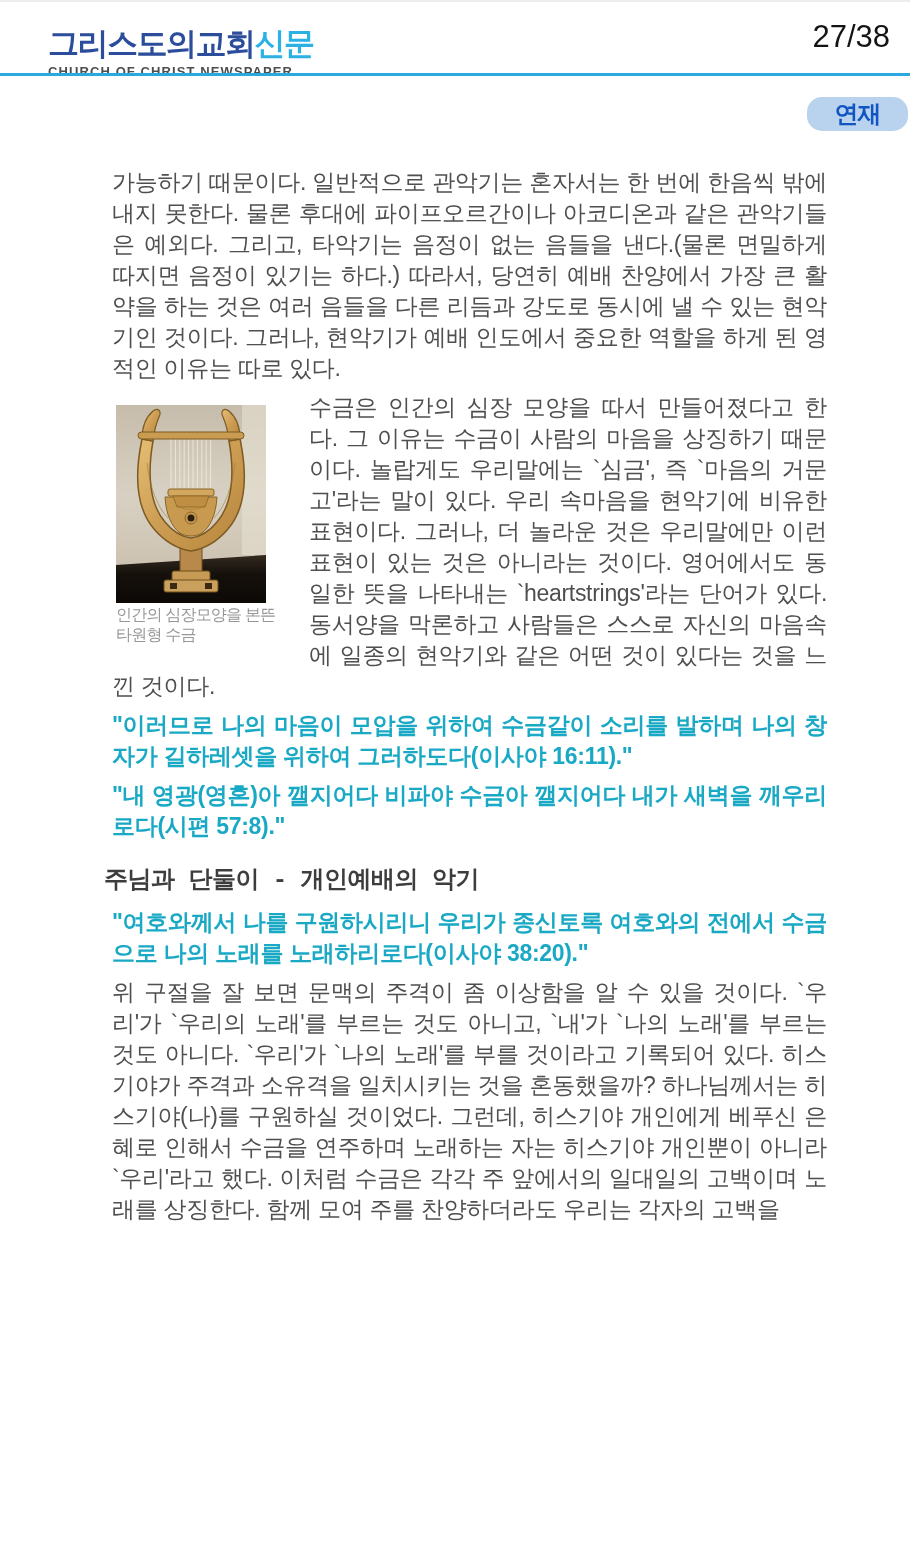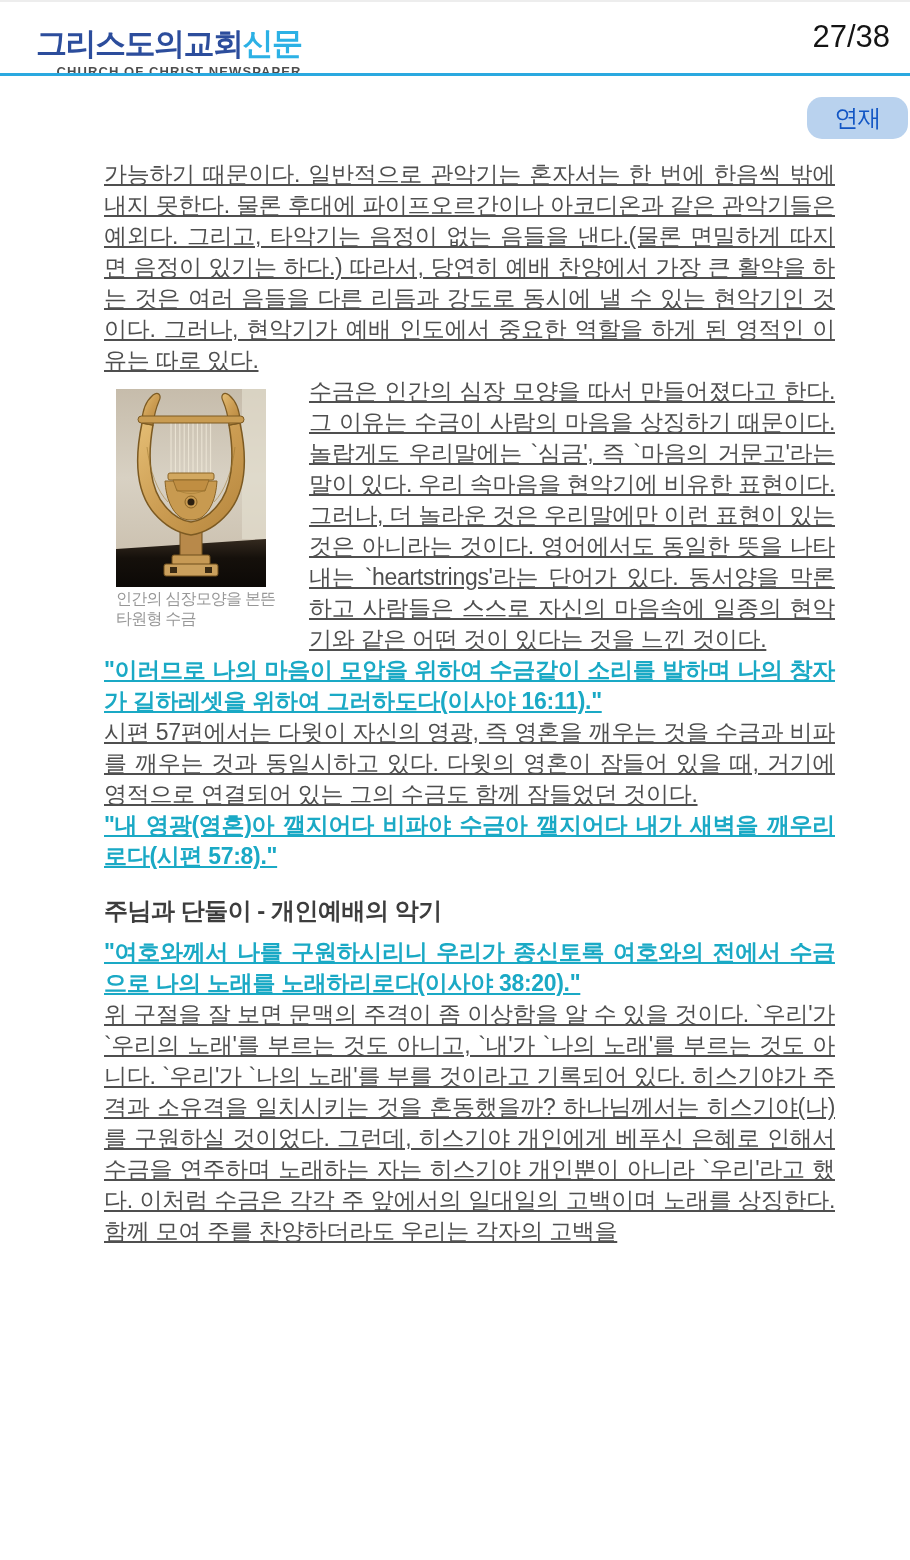--- a/index.html
+++ b/index.html
@@ -2,46 +2,46 @@
 <html><head>
 <meta charset="utf-8">
 <style>
   html,body { margin:0; padding:0; background:#ffffff; }
   .page {
     position:relative; width:910px; height:1560px; background:#ffffff;
     font-family:"Liberation Sans", sans-serif; overflow:hidden;
     border-top:2px solid #ededed;
   }
   
-  .masthead { position:absolute; left:36px; top:26px;text-align:right; }
+  .masthead { position:absolute; left:48px; top:26px; }
   .logo-kr { font-size:31px; font-weight:bold; letter-spacing:-1.5px; line-height:32px; }
   .logo-kr .p1 { color:#2c4d9c; }
   .logo-kr .p2 { color:#2cb1e5; }
   .logo-en { margin-top:4px; font-size:13px; font-weight:bold; color:#4d4d4d; letter-spacing:1.1px; }
   .page-num { position:absolute; right:20px; top:17px; font-size:31px; color:#141414; }
   .divider { position:absolute; left:0; top:71px; width:910px; height:3px; background:#2aa9e0; }
   
   .badge {
-    position:absolute; top:95px; right:2px; width:101px; height:42px;
+    position:absolute; top:95px; right:2px; width:101px; height:34px;
     background:#b9d2ee; border-radius:15px;
     display:flex; align-items:center; justify-content:center;
-    color:#1155c4; font-size:24px; font-weight:normal; letter-spacing:-1px;
+    color:#1155c4; font-size:24px; font-weight:bold; letter-spacing:-1px;
   }
   
   .article {
     position:absolute; left:104px; top:157px; width:731px;
     color:#4f4f4f; font-size:23px; line-height:31px;
     text-align:justify; letter-spacing:-0.3px;
   }
-  .article p { margin:0;text-decoration:underline; }
+  .article p { margin:8px; }
   .sec-heading {
     margin:18px 0 12px 0; font-size:24px; line-height:30px;
     font-weight:bold; color:#3d3d3d; text-align:left; letter-spacing:-0.5px;
   }
-  .sec-heading.second { margin-top:24px; margin-bottom:11px; }
+  .sec-heading.second { margin-top:24px; margin-bottom:11px;font-family:Liberation Mono, monospace; }
   .quote { color:#1aa9c5; font-weight:bold; }
   .quote.clear { clear:left; }
   
   figure.harp { float:left; width:150px; margin:1px 31px 0 0; padding:12px; }
   figure.harp svg { display:block; }
   figure.harp figcaption {
     margin-top:2px; font-size:16px; line-height:20px; color:#979797;
     letter-spacing:-0.8px; text-align:left;
   }
   figure.harp figcaption div { white-space:nowrap; }
@@ -131,21 +131,20 @@
         <circle cx="75" cy="113" r="3.5" fill="#2b1f10"></circle>
       </svg>
       <figcaption>
         <div>인간의 심장모양을 본뜬</div>
         <div>타원형 수금</div>
       </figcaption>
     </figure>
 
     <p>수금은 인간의 심장 모양을 따서 만들어졌다고 한다.  그 이유는 수금이 사람의 마음을 상징하기 때문이다. 놀랍게도 우리말에는 `심금', 즉 `마음의 거문고'라는 말이 있다.  우리 속마음을 현악기에 비유한 표현이다. 그러나, 더 놀라운 것은 우리말에만 이런 표현이 있는 것은 아니라는 것이다. 영어에서도 동일한 뜻을 나타내는 `heartstrings'라는 단어가 있다.  동서양을 막론하고 사람들은 스스로 자신의 마음속에 일종의 현악기와 같은 어떤 것이 있다는 것을 느낀 것이다.</p>
     <p class="quote clear">"이러므로 나의 마음이 모압을 위하여 수금같이 소리를 발하며 나의 창자가 길하레셋을 위하여 그러하도다(이사야 16:11)."</p>
-    <p>시편 57편에서는 다윗이 자신의 영광, 즉 영혼을 깨우는 것을 수금과 비파를 깨우는 것과 동일시하고 있다. 다윗의 영혼이 잠들어 있을 때, 거기에 영적으로 연결되어 있는 그의 수금도 함께 잠들었던 것이다.</p>
     <p class="quote">"내 영광(영혼)아 깰지어다 비파야 수금아 깰지어다 내가 새벽을 깨우리로다(시편 57:8)."</p>
 
     <h2 class="sec-heading second">주님과 단둘이 - 개인예배의 악기</h2>
     <p class="quote">"여호와께서 나를 구원하시리니 우리가 종신토록 여호와의 전에서 수금으로 나의 노래를 노래하리로다(이사야 38:20)."</p>
     <p>위 구절을 잘 보면 문맥의 주격이 좀 이상함을 알 수 있을 것이다.  `우리'가 `우리의 노래'를 부르는 것도 아니고, `내'가 `나의 노래'를 부르는 것도 아니다.  `우리'가 `나의 노래'를 부를 것이라고 기록되어 있다. 히스기야가 주격과 소유격을 일치시키는 것을 혼동했을까? 하나님께서는 히스기야(나)를 구원하실 것이었다. 그런데, 히스기야 개인에게 베푸신 은혜로 인해서 수금을 연주하며 노래하는 자는 히스기야 개인뿐이 아니라 `우리'라고 했다. 이처럼 수금은 각각 주 앞에서의 일대일의 고백이며 노래를 상징한다. 함께 모여 주를 찬양하더라도 우리는 각자의 고백을</p>
 
   </div>
 </div>
 
 </body></html>

